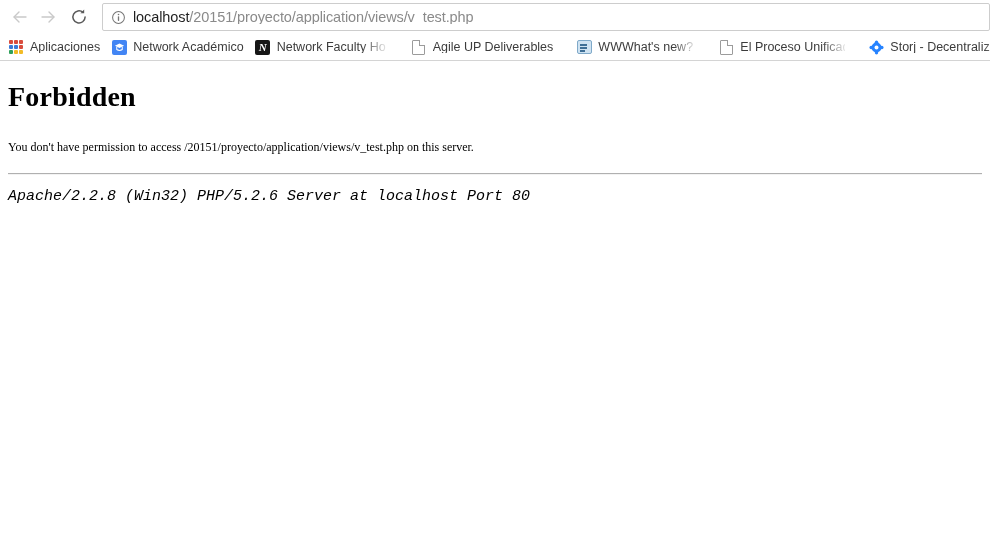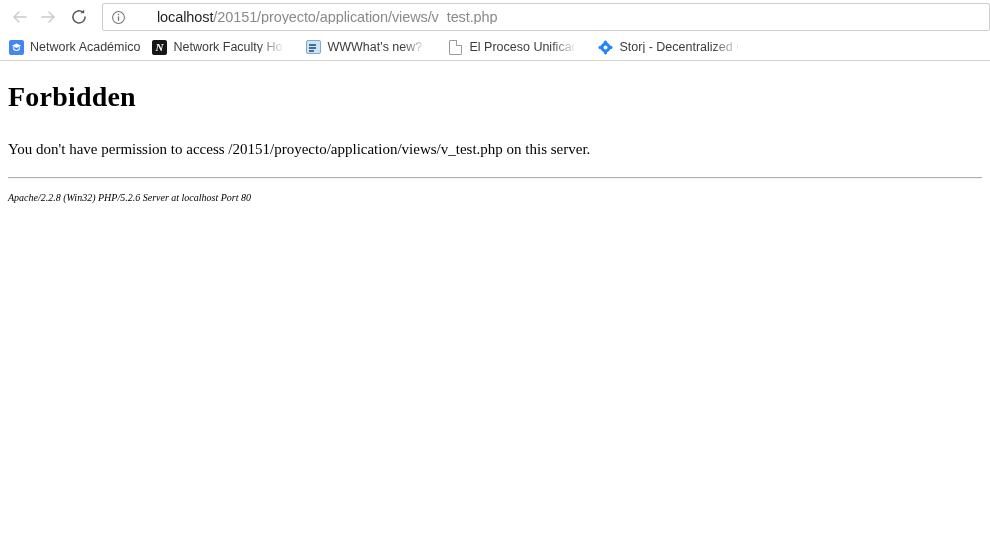--- a/index.html
+++ b/index.html
@@ -58,21 +58,20 @@
     margin-right: 7px;
   }
   .url-text {
     font-family: "Liberation Sans", sans-serif;
     font-size: 14.5px;
     color: #8a8a8a;
     white-space: nowrap;
     overflow: hidden;
     line-height: 1;
     letter-spacing: -0.1px;
-    margin-left: 24px;
   }
   .url-host { color: #1f1f1f; }
 
   
   .bookmarks-bar {
     height: 27px;
     display: flex;
     align-items: center;
     padding: 0 4px 0 5px;
     border-bottom: 1px solid #d4d4d4;
@@ -182,39 +181,39 @@
     font-weight: bold;
     font-size: 28px;
     color: #000000;
     margin: 21px 0 0 0;
     padding: 0;
     line-height: 1.1;
     letter-spacing: 0.2px;
   }
   p.explain {
     font-family: "Liberation Serif", serif;
-    font-size: 15px;
+    font-size: 12px;
     color: #000000;
     margin: 27px 0 0 0;
     padding: 0;
     line-height: 1.2;
   }
   hr.sep {
     margin: 19px 0 0 0;
     border: 0;
     border-top: 1px solid #b0b0b0;
     border-bottom: 1px solid #f3f3f3;
     height: 0;
     width: 100%;
   }
   address.sig {
     display: block;
-    font-family: Liberation Serif, serif;
+    font-family: Liberation Mono, monospace;
     font-style: italic;
-    font-size: 10px;
+    font-size: 15px;
     color: #000000;
     margin: 13px 0 0 0;
     line-height: 1.2;
   }
 </style>
 </head>
 <body>
 
 <div class="browser-chrome">
 
@@ -254,40 +253,62 @@
           <circle cx="8" cy="4.8" r="0.85" fill="#757575"></circle>
           <rect x="7.3" y="6.6" width="1.4" height="5" rx="0.6" fill="#757575"></rect>
         </svg>
       </span>
       <span class="url-text"><span class="url-host">localhost</span><span class="url-path">/20151/proyecto/application/views/v_test.php</span></span>
     </div>
   </div>
 
   <div class="bookmarks-bar">
 
+    <div class="bookmark">
+      <span class="bm-icon">
+        <span class="apps-grid">
+          <i style="background:#d94c3d"></i>
+            <i style="background:#d94c3d"></i>
+            <i style="background:#d94c3d"></i>
+          <i style="background:#3a7ad9"></i>
+            <i style="background:#3a7ad9"></i>
+            <i style="background:#d94c3d"></i>
+          <i style="background:#2fa05a"></i>
+            <i style="background:#f2bb26"></i>
+            <i style="background:#f2bb26"></i>
+        </span>
+      </span>
+      <span class="bm-label">Aplicaciones</span>
+    </div>
 
     <div class="bookmark">
       <span class="bm-icon">
         <span class="ico-sq" style="background:#4285f4;">
           <svg width="11" height="11" viewBox="0 0 12 12">
             <path d="M6 1.5 L11 4 L6 6.5 L1 4 Z" fill="#ffffff"></path>
             <path d="M3 5.2 L3 8.2 Q6 10.2 9 8.2 L9 5.2" fill="none" stroke="#ffffff" stroke-width="1.1"></path>
           </svg>
         </span>
       </span>
       <span class="bm-label">Network Académico</span>
     </div>
 
     <div class="bookmark clipped" style="max-width:140px;">
       <span class="bm-icon">
         <span class="ico-sq" style="background:#161616; font-style:italic; font-size:11px;">N</span>
       </span>
       <span class="bm-label">Network Faculty Home</span>
     </div>
 
+    <div class="bookmark" style="margin-left:14px;">
+      <span class="bm-icon">
+        <span class="ico-doc"></span>
+      </span>
+      <span class="bm-label">Agile UP Deliverables</span>
+    </div>
 
     <div class="bookmark clipped" style="max-width:128px; margin-left:12px;">
       <span class="bm-icon">
         <span class="ico-blue-doc">
           <i style="top:3px;"></i>
             <i style="top:6px;"></i>
             <i style="top:9px;width:5px;"></i>
         </span>
       </span>
       <span class="bm-label">WWWhat's new? - Ap</span>

